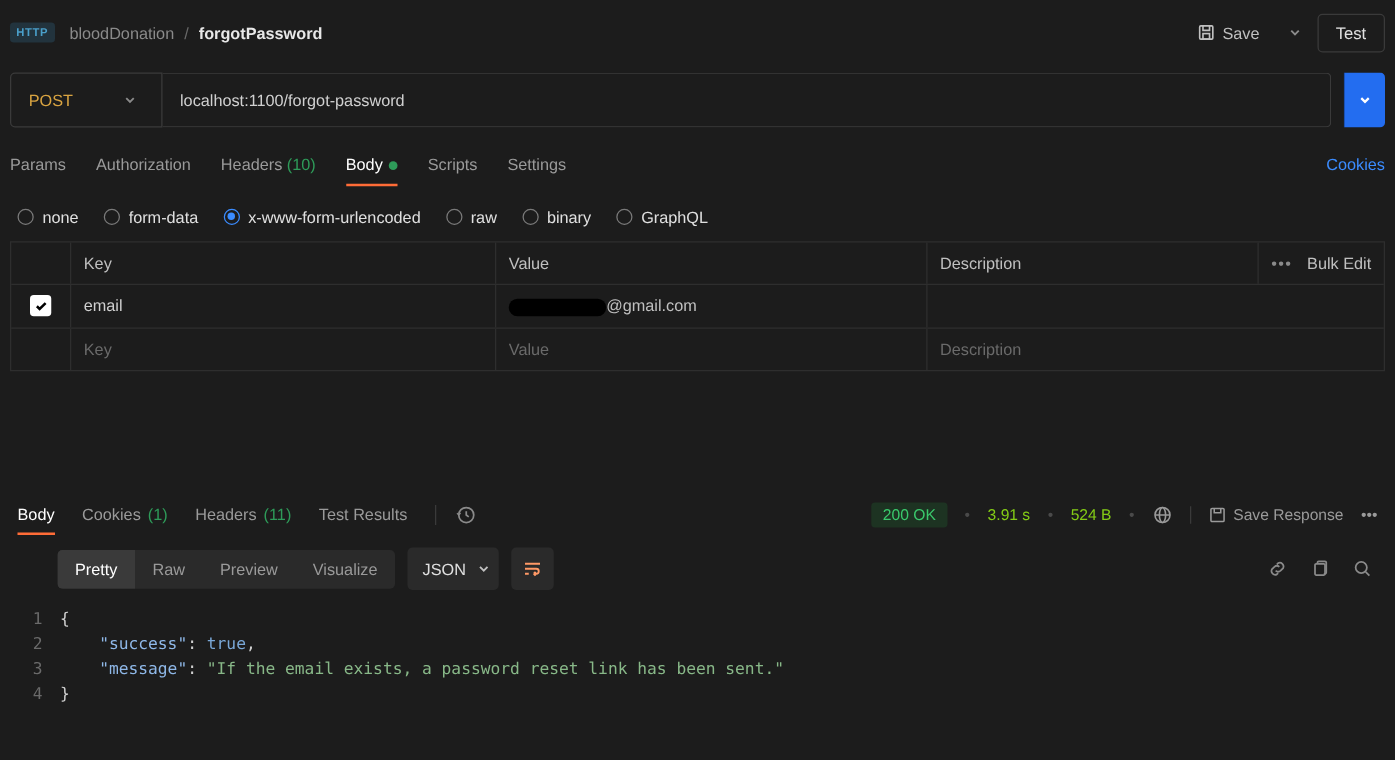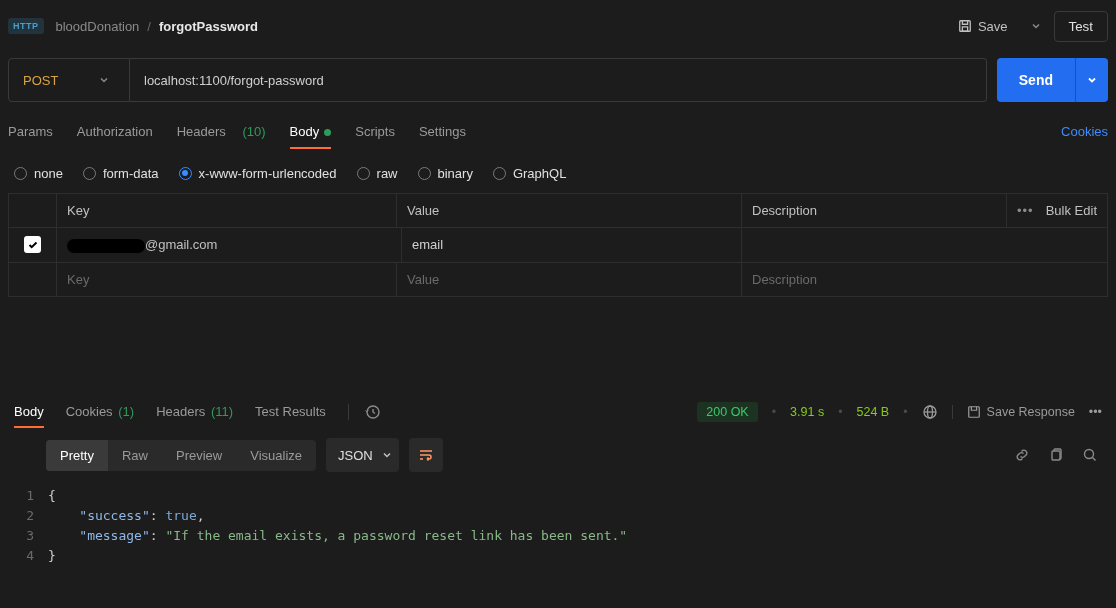--- a/index.html
+++ b/index.html
@@ -22,21 +22,21 @@
     .method-post { color: #d9a441; font-weight: 400; font-size: 13px; }
     .url-input { flex: 1; border: 1px solid #3a3a3a; border-left: none; border-radius: 0 4px 4px 0; background: transparent; color: #d0d0d0; padding: 0 14px; font-size: 13px; outline: none; margin-left: -10px; height: 44px; }
     .send-group { display: flex; }
     .send-btn { background: #236df0; color: #fff; border: none; padding: 0 22px; font-weight: 600; font-size: 14px; border-radius: 4px 0 0 4px; cursor: pointer; height: 44px; }
     .send-chev { background: #236df0; border: none; border-left: 1px solid rgba(0,0,0,0.25); color: #fff; padding: 0 10px; border-radius: 0 4px 4px 0; cursor: pointer; height: 44px; }
     
     .tabs { display: flex; align-items: center; padding: 8px 8px 0 8px; gap: 24px; border-bottom: 1px solid transparent; }
     .tab { color: #9a9a9a; padding: 8px 0; cursor: pointer; position: relative; }
     .tab.active { color: #fff; font-weight: 500; }
     .tab.active::after { content: ""; position: absolute; left: 0; right: 0; bottom: -2px; height: 2px; background: #ff6c37; }
-    .tab .count { color: #2e9b59; margin-left: 13px; }
+    .tab .count { color: #2e9b59; margin-left: 0; }
     .tab .dot { display: inline-block; width: 7px; height: 7px; background: #2e9b59; border-radius: 50%; margin-left: 5px; vertical-align: middle; }
     .tabs-spacer { flex: 1; }
     .cookies-link { color: #3b8cff; cursor: pointer; padding: 8px 0; }
     
     .body-types { display: flex; align-items: center; gap: 20px; padding: 18px 14px 12px 14px; }
     .radio-item { display: flex; align-items: center; gap: 7px; cursor: pointer; }
     .radio { width: 13px; height: 13px; border: 1.5px solid #7a7a7a; border-radius: 50%; display: inline-block; position: relative; }
     .radio.checked { border-color: #3b8cff; }
     .radio.checked::after { content: ""; position: absolute; left: 2px; top: 2px; width: 6px; height: 6px; background: #3b8cff; border-radius: 50%; }
     
@@ -126,21 +126,20 @@
 
 <div class="url-bar">
   <div class="method-wrap">
     <span class="method-post">POST</span>
     <svg width="12" height="12" viewBox="0 0 12 12" fill="none" stroke="#8a8a8a" stroke-width="1.5">
         <path d="M3 4.5l3 3 3-3"></path>
       </svg>
   </div>
   <input class="url-input" value="localhost:1100/forgot-password" style="">
   <div class="send-group">
-    <button class="send-btn">Send</button>
     <button class="send-chev">
       <svg width="12" height="12" viewBox="0 0 12 12" fill="none" stroke="#fff" stroke-width="1.8">
           <path d="M3 4.5l3 3 3-3"></path>
         </svg>
     </button>
   </div>
 </div>
 
 <div class="tabs">
   <span class="tab">Params</span>
@@ -192,22 +191,22 @@
     </div>
   </div>
   <div class="kv-row">
     <div class="kv-check">
       <span class="checkbox">
         <svg viewBox="0 0 12 12" fill="none" stroke="#000" stroke-width="2">
             <path d="M2.5 6l2.2 2.2L9.5 3.5"></path>
           </svg>
       </span>
     </div>
+    <div class="kv-cell kv-key"><input value="email" style=""></div>
     <div class="kv-cell kv-value"><span class="redacted"></span><span>@gmail.com</span></div>
-    <div class="kv-cell kv-key"><input value="email" style=""></div>
     <div class="kv-cell kv-desc" style="border-right:none"><input style=""></div>
   </div>
   <div class="kv-row">
     <div class="kv-check"></div>
     <div class="kv-cell kv-key"><input placeholder="Key" style=""></div>
     <div class="kv-cell kv-value"><input placeholder="Value" style=""></div>
     <div class="kv-cell kv-desc" style="border-right:none"><input placeholder="Description" style=""></div>
   </div>
 </div>
 

